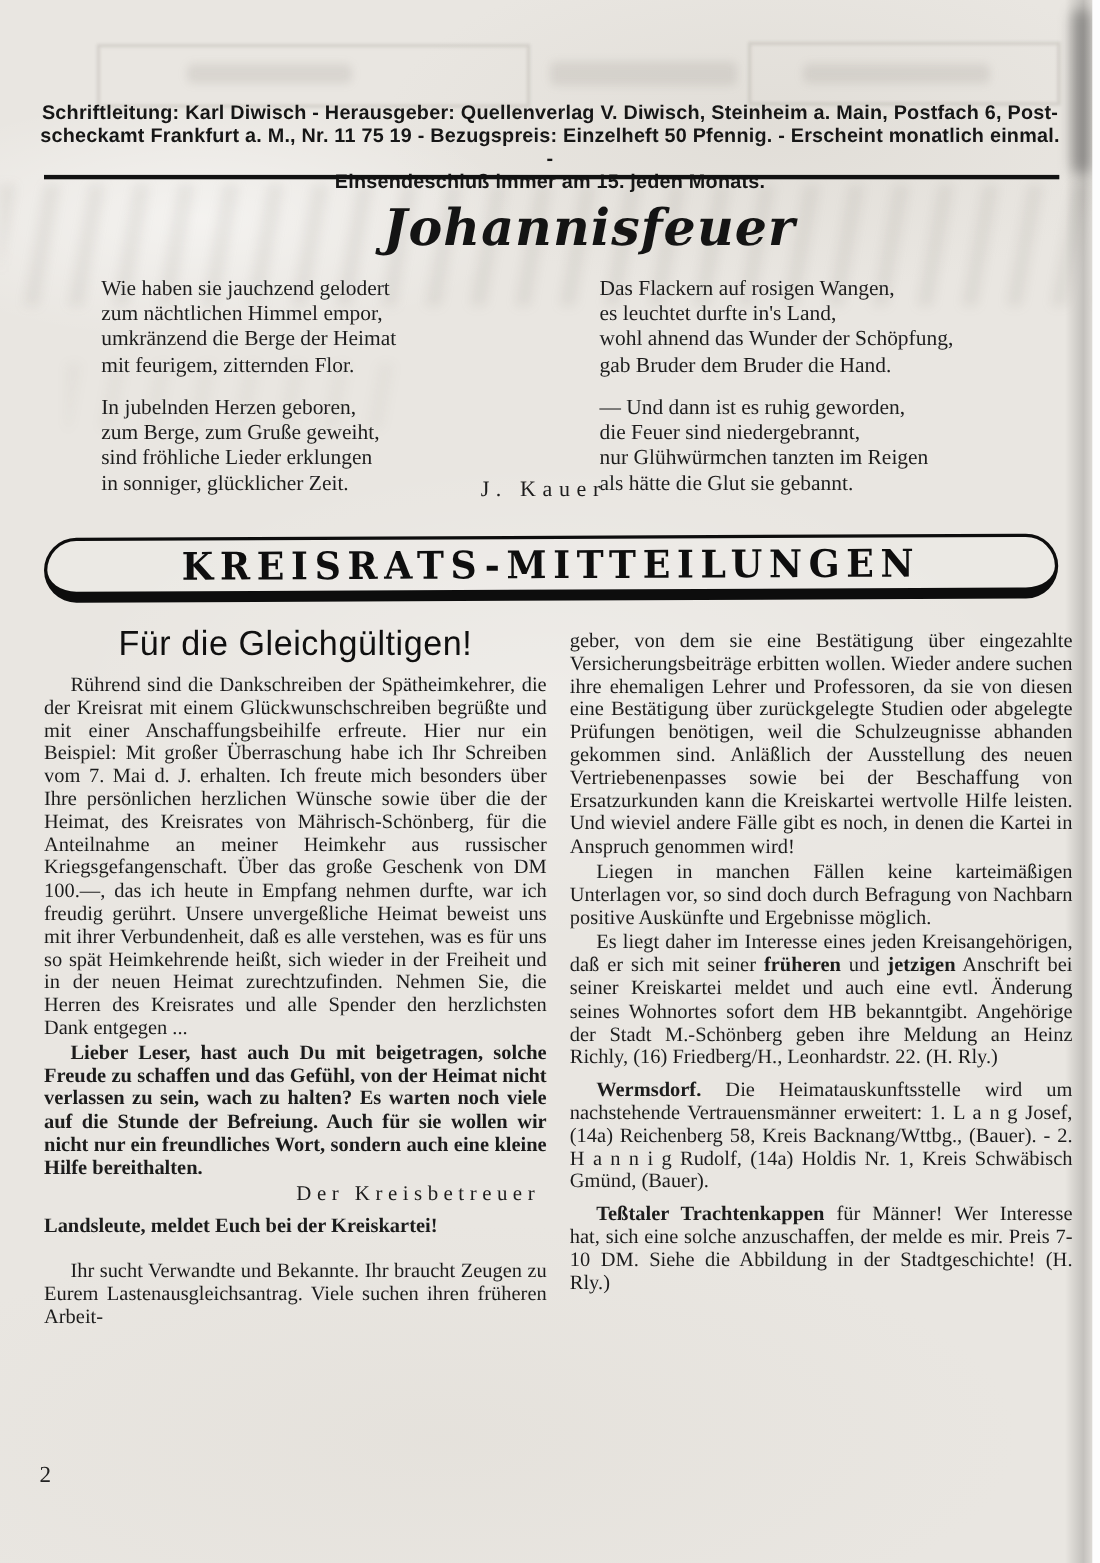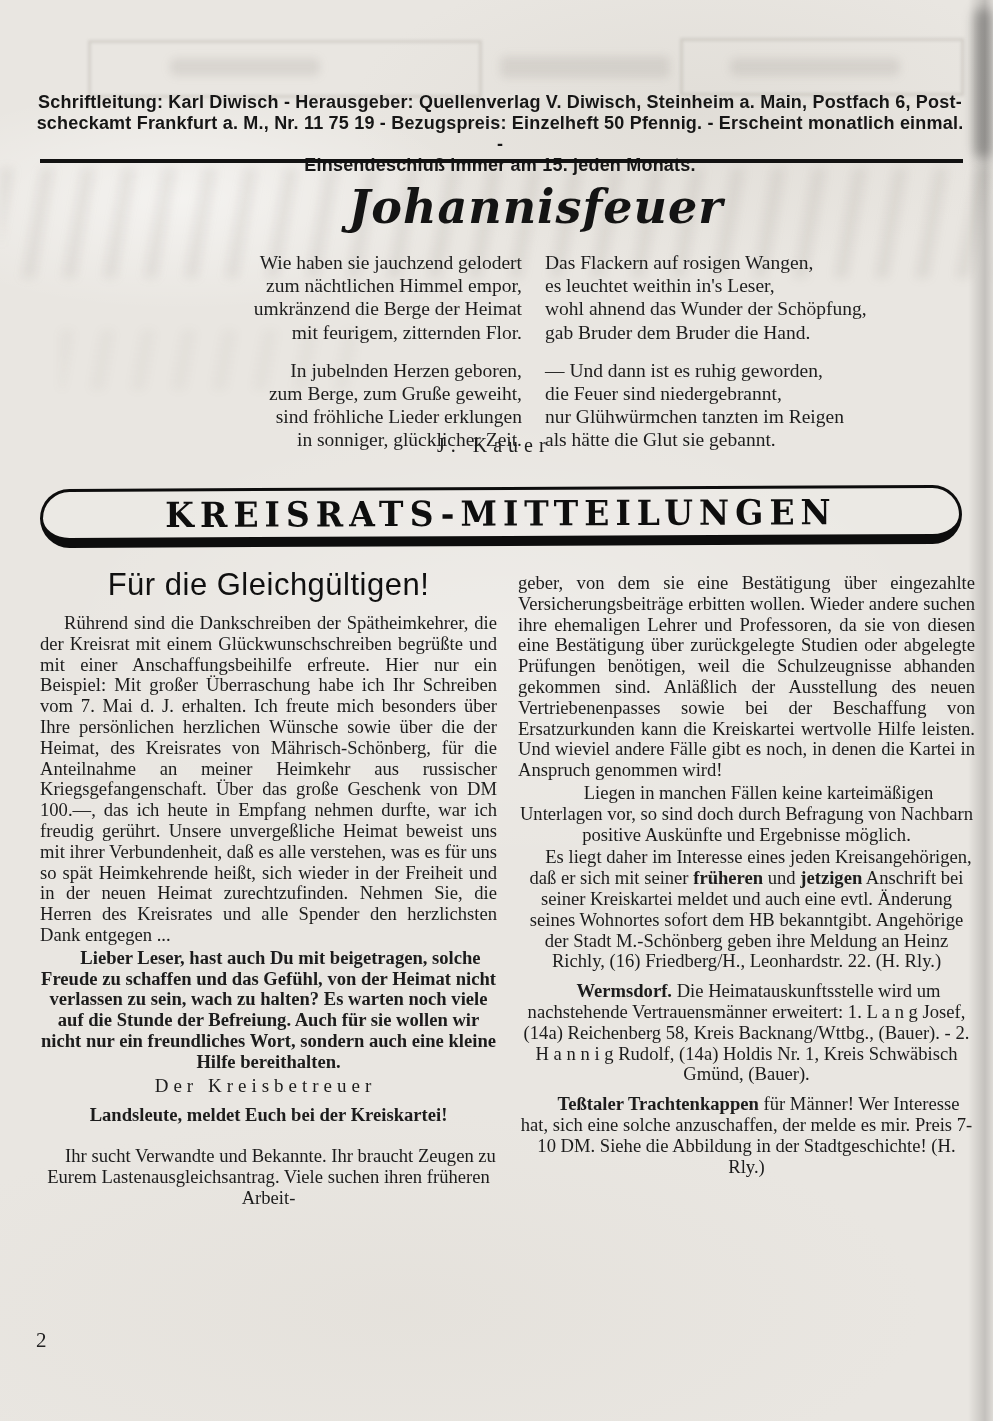--- a/index.html
+++ b/index.html
@@ -30,41 +30,41 @@
   
   .masthead{position:absolute;left:35px;top:92px;width:930px;text-align:center;
     font-family:"Liberation Sans", sans-serif;font-weight:700;
     font-size:18px;line-height:21px;letter-spacing:0.2px;color:#161616;}
   .rule{position:absolute;left:40px;top:159px;width:923px;height:4px;background:#121212;}
   
   .poem-title{position:absolute;left:0;top:180px;width:1000px;text-align:center;
     font-family:"DejaVu Serif", serif;font-style:italic;font-weight:700;
     font-size:46px;color:#141414;letter-spacing:1px;margin-left:36px;}
   .poem-col{position:absolute;top:251px;font-size:19.5px;line-height:23.2px;color:#1d1d1d;}
-  .poem-col.left{left:92px;width:430px;text-align:right;}
+  .poem-col.left{left:92px;width:430px;}
   .poem-col.right{left:545px;width:440px;}
   .stanza{margin:0 0 15px 0;}
   .poem-author{position:absolute;left:437px;top:434px;font-size:20px;letter-spacing:6px;color:#1d1d1d;}
   
   .banner{position:absolute;left:40px;top:487px;width:916px;height:46px;
     border:3px solid #0d0d0d;border-bottom-width:10px;border-radius:30px;
     display:flex;align-items:center;justify-content:center;
     transform:rotate(-0.25deg);background:rgba(255,255,255,0.12);}
   .banner-text{font-family:"DejaVu Serif", serif;font-weight:700;font-size:33px;
     letter-spacing:6px;color:#0e0e0e;transform:scaleY(1.05);}
   
   .article-heading{position:absolute;left:40px;top:567px;width:457px;text-align:center;
     font-family:"Liberation Sans", sans-serif;font-weight:400;font-size:31px;
     letter-spacing:0.5px;color:#101010;transform:scaleY(1.02);}
   .col{position:absolute;font-size:18.6px;line-height:20.8px;text-align:justify;color:#1c1c1c;}
   .col.left{left:40px;top:613px;width:457px;}
   .col.right{left:518px;top:573px;width:457px;}
   .col p{margin:0;}
   .indent{text-indent:24px;}
-  .col p + p{margin-top:2px;text-align:center;}
+  .col p + p{margin-top:2px;}
   .bold{font-weight:700;}
   .signature{text-align:right;letter-spacing:5px;font-size:19px;padding-right:6px;margin-top:3px !important;}
   .lead-gap{margin-top:9px !important;}
   .page-number{position:absolute;left:36px;top:1328px;font-size:21px;color:#222;}
 </style>
 </head>
 <body>
 
 <div id="page">
 
@@ -97,21 +97,21 @@
       <div>In jubelnden Herzen geboren,</div>
       <div>zum Berge, zum Gruße geweiht,</div>
       <div>sind fröhliche Lieder erklungen</div>
       <div>in sonniger, glücklicher Zeit.</div>
     </div>
   </div>
 
   <div class="poem-col right">
     <div class="stanza">
       <div>Das Flackern auf rosigen Wangen,</div>
-      <div>es leuchtet weithin in's Leser,</div>
+      <div>es leuchtet durfte in's Land,</div>
       <div>wohl ahnend das Wunder der Schöpfung,</div>
       <div>gab Bruder dem Bruder die Hand.</div>
     </div>
     <div class="stanza">
       <div>— Und dann ist es ruhig geworden,</div>
       <div>die Feuer sind niedergebrannt,</div>
       <div>nur Glühwürmchen tanzten im Reigen</div>
       <div>als hätte die Glut sie gebannt.</div>
     </div>
   </div>

